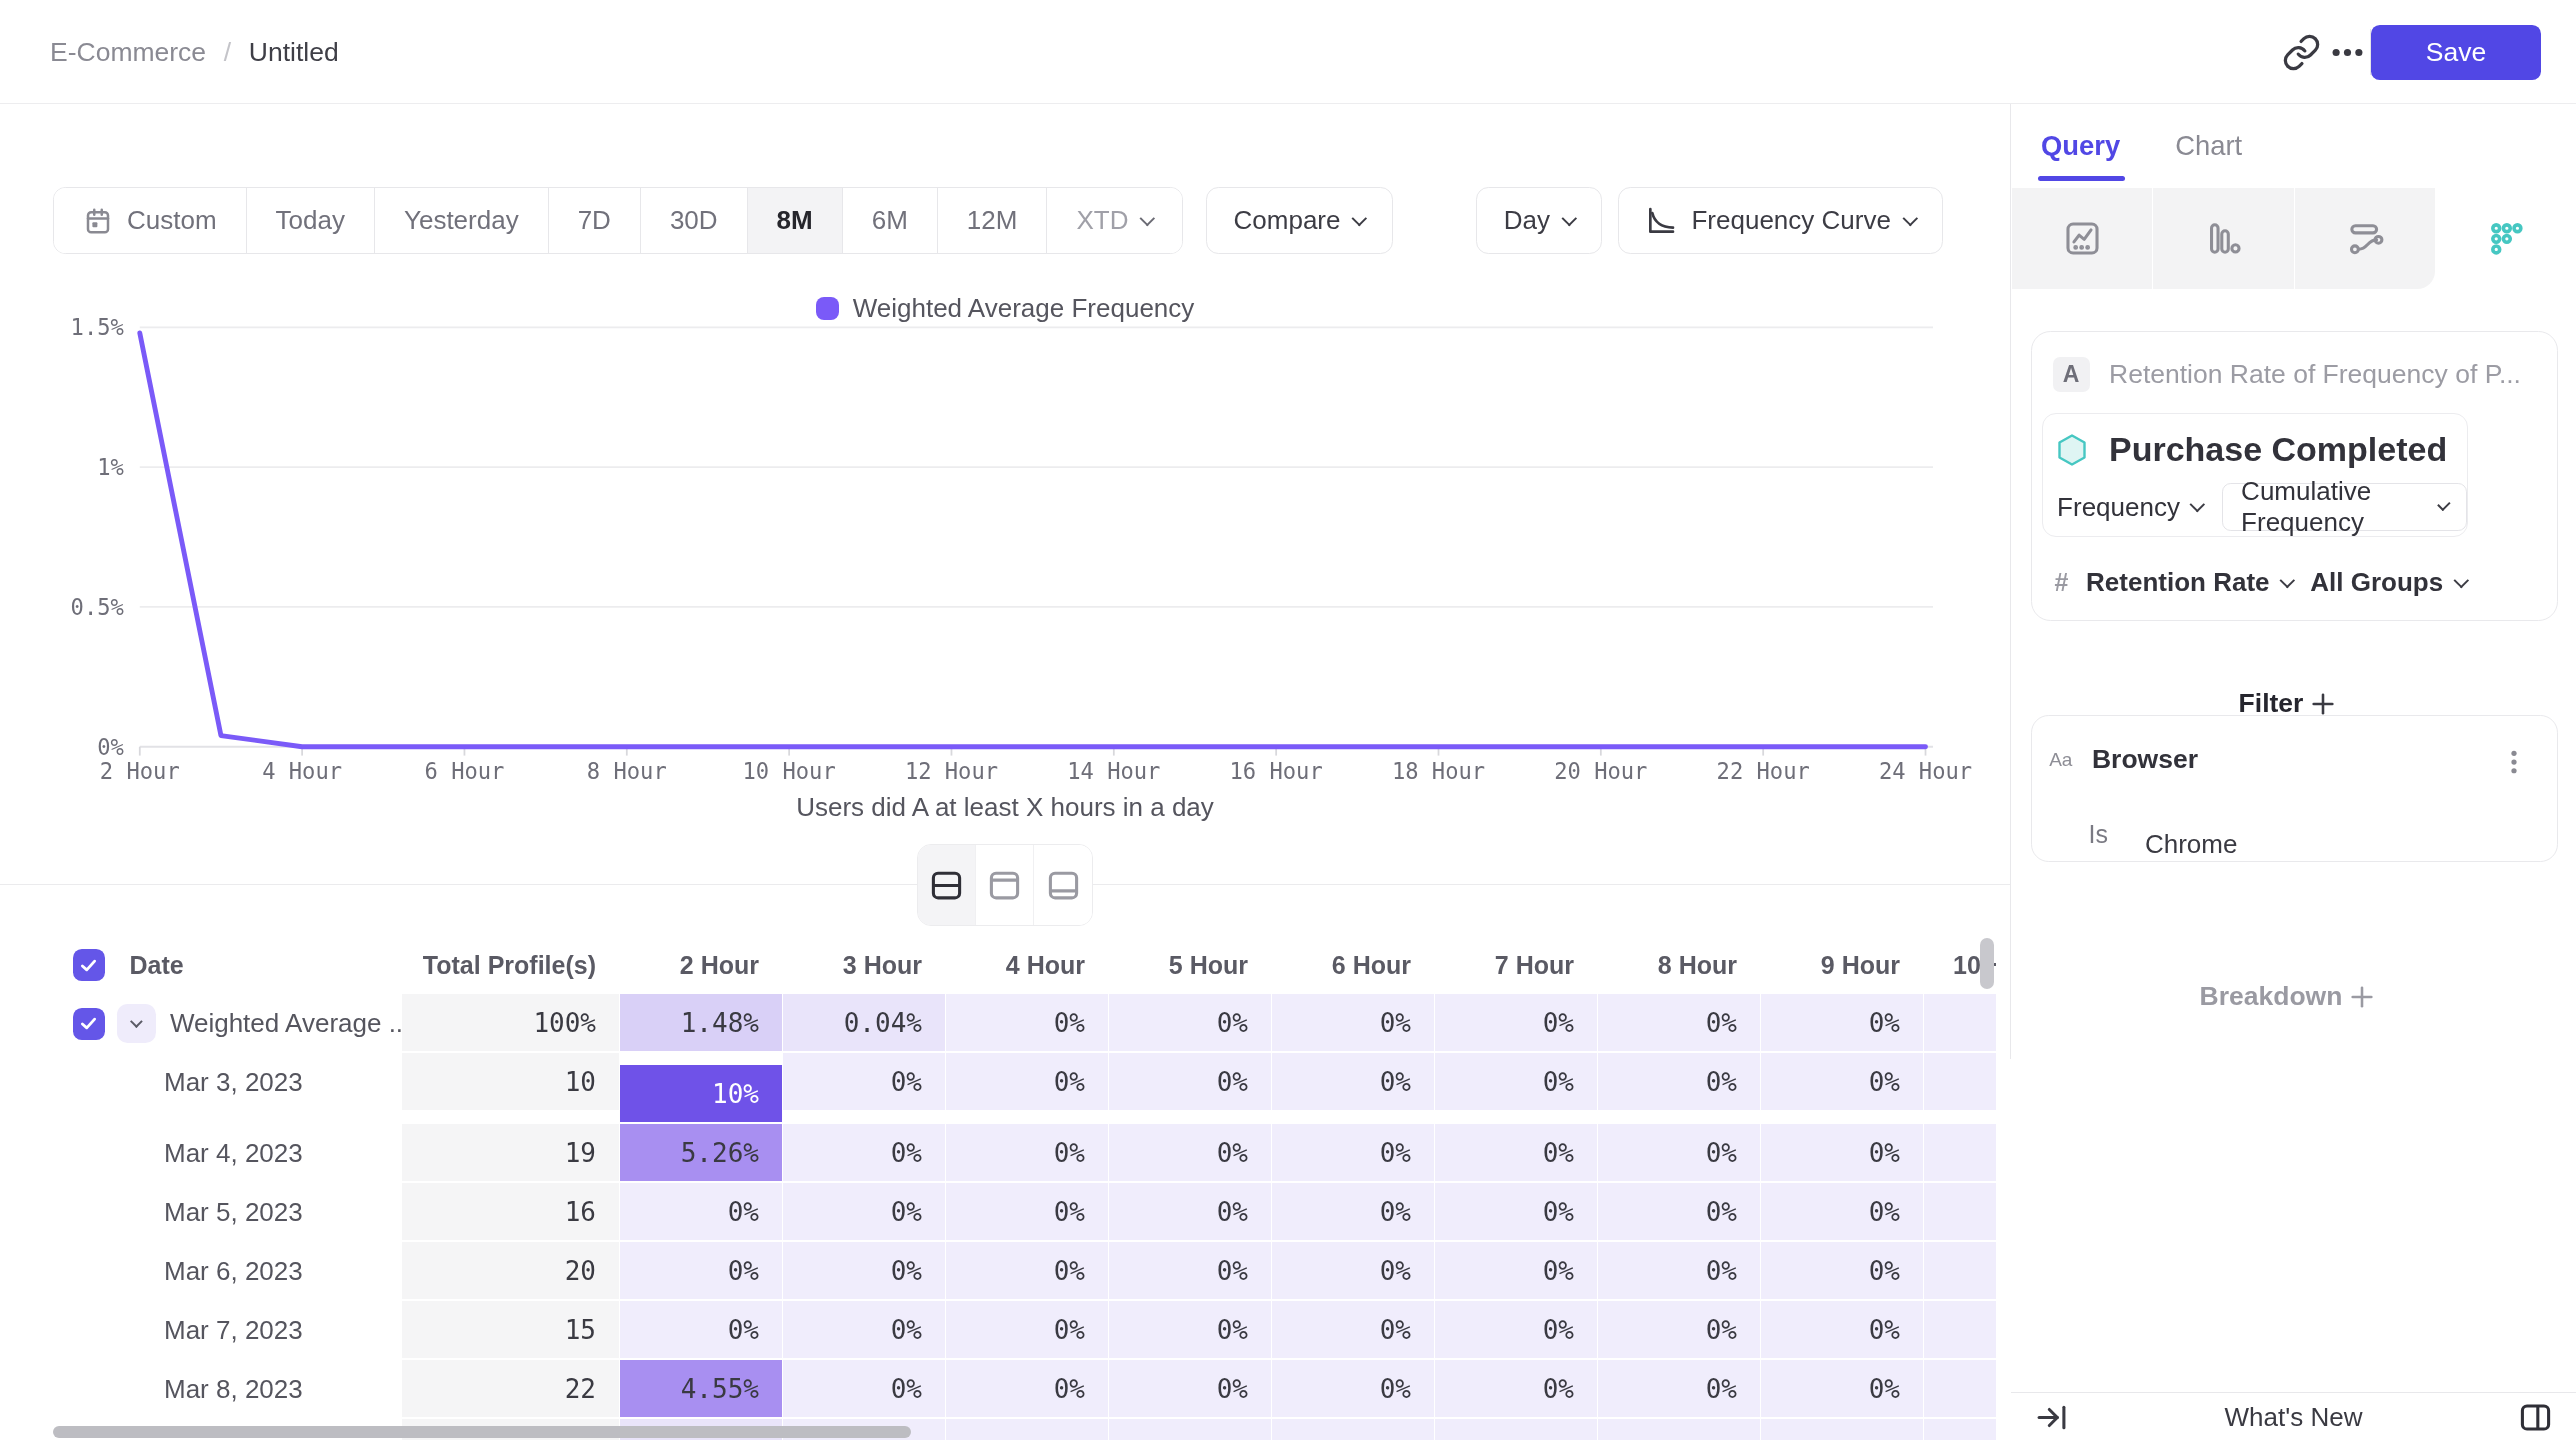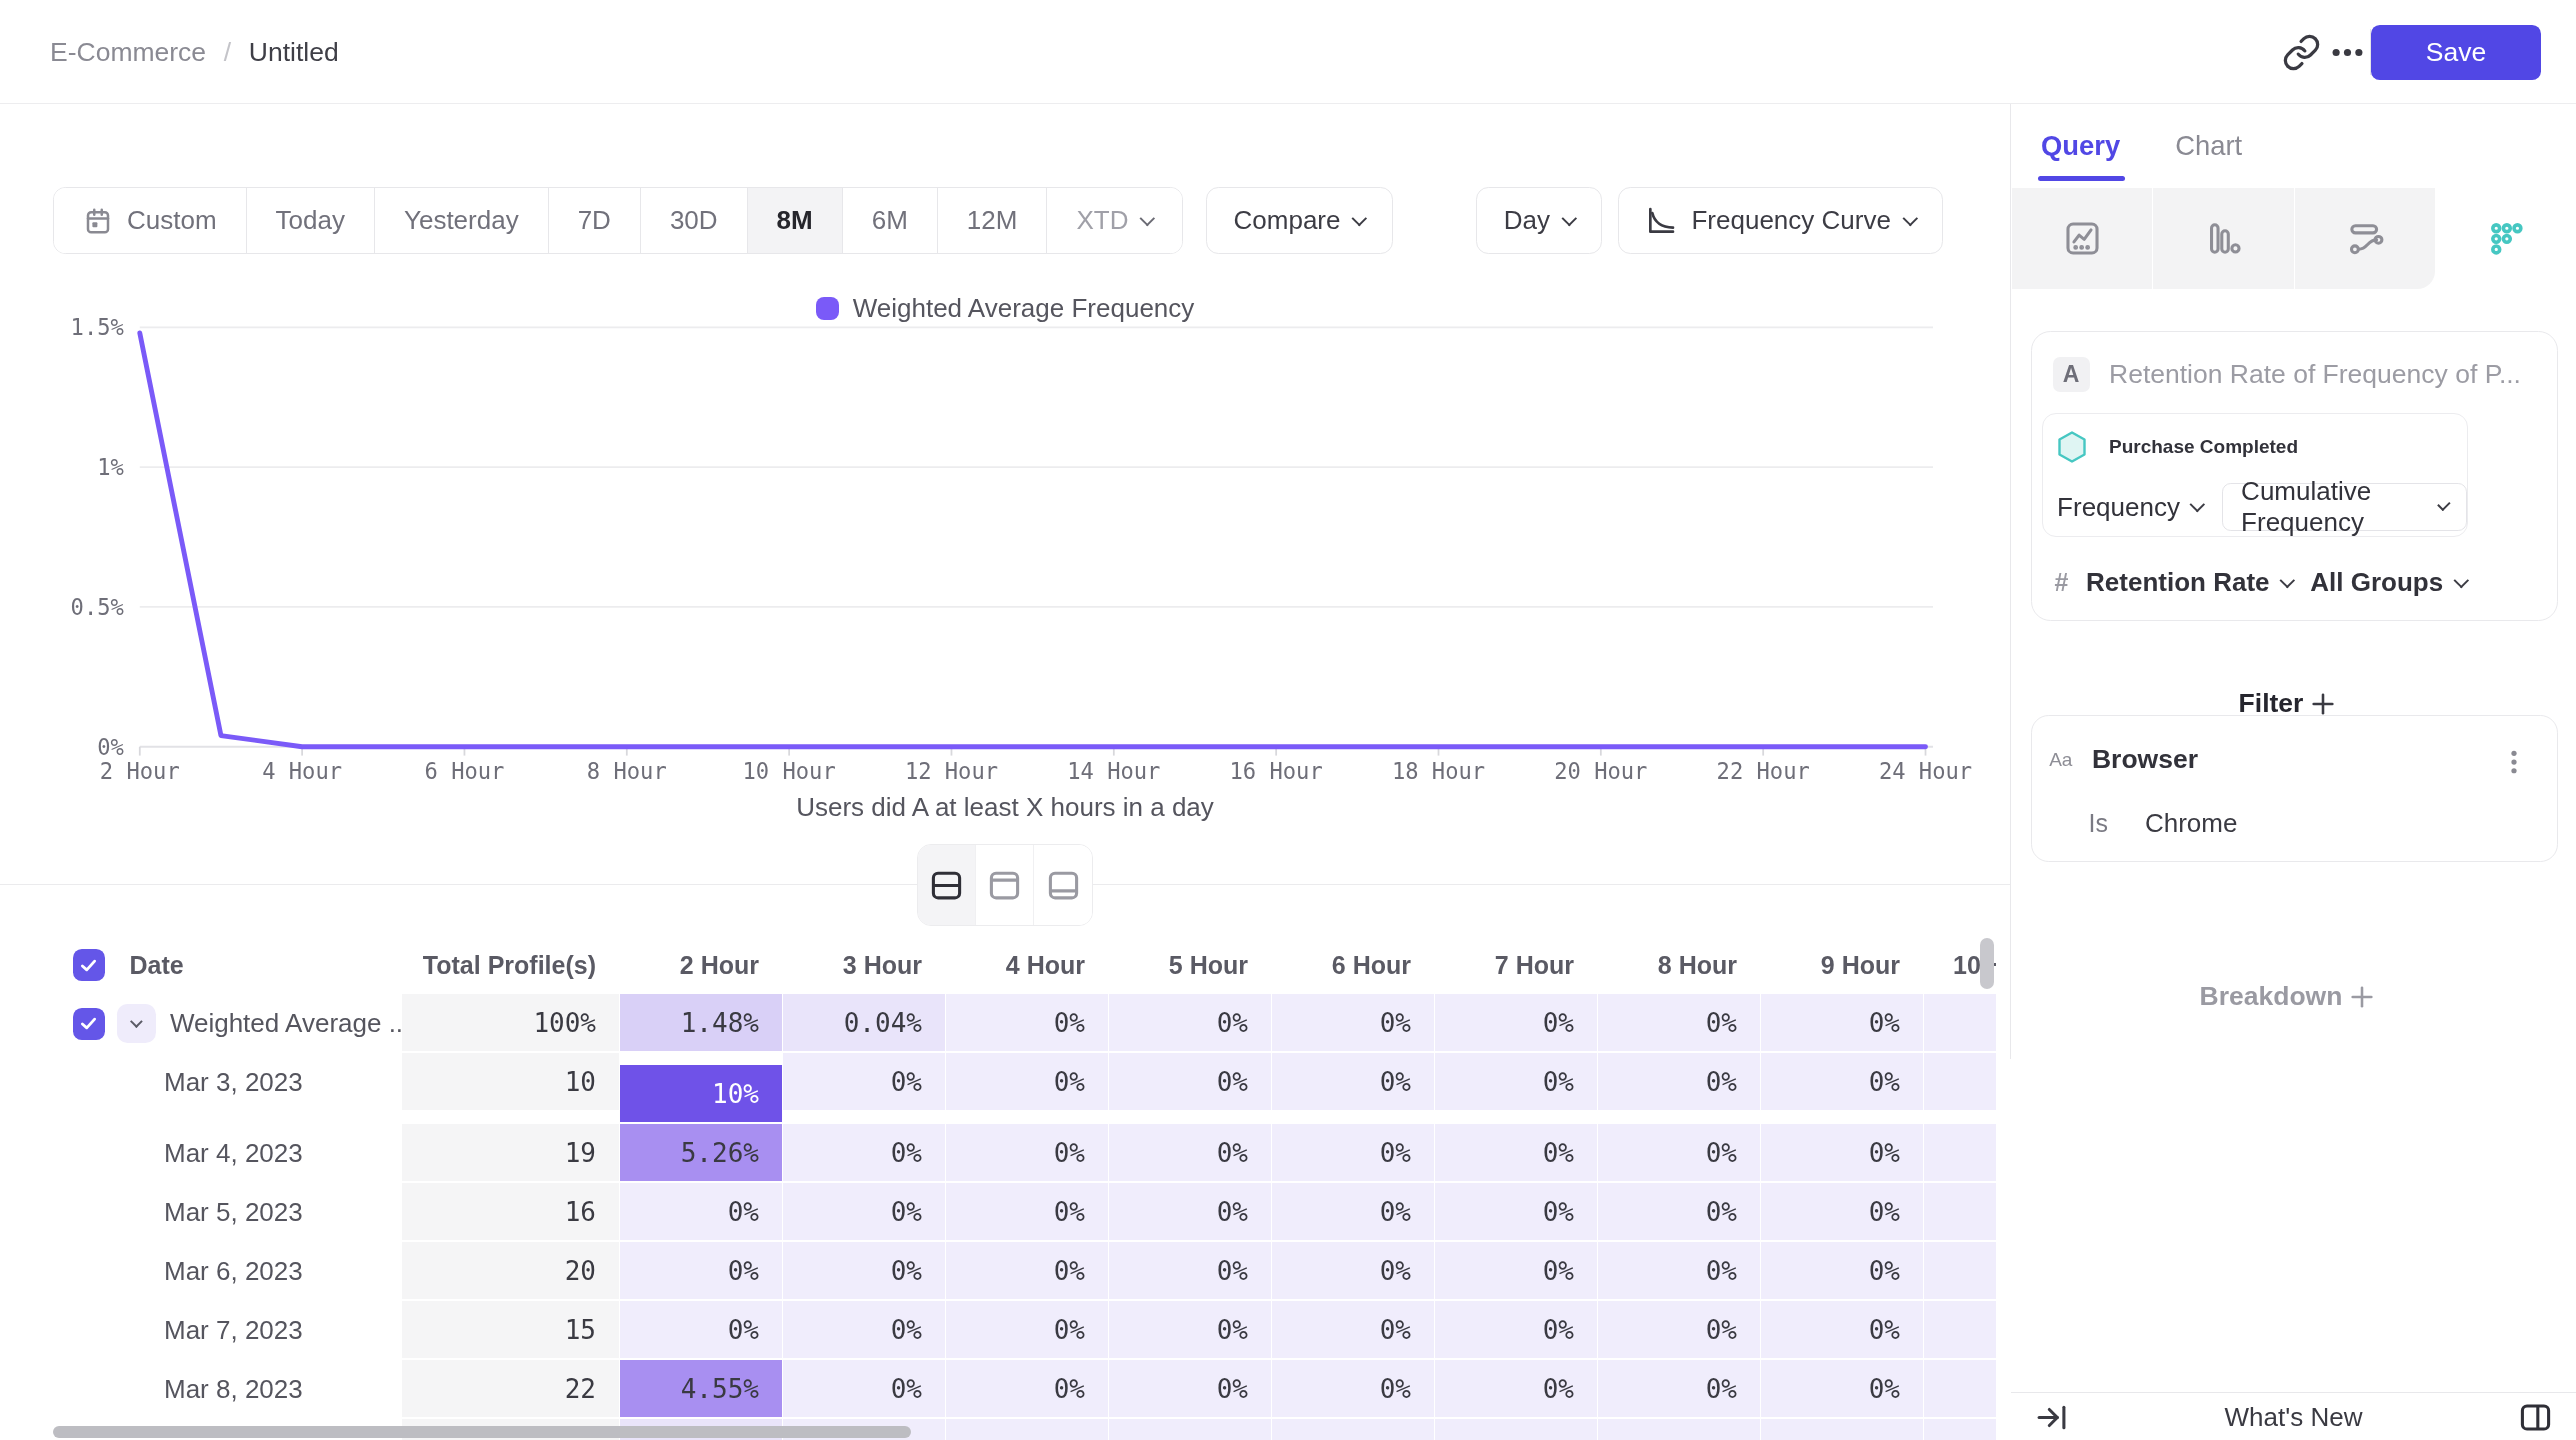--- a/index.html
+++ b/index.html
@@ -93,21 +93,21 @@
   .rt-tab.corner { border-bottom-right-radius:17.7px; }
   .rt-tab.active { background:#fff; }
 
   .q-card { position:absolute; left:19.5px; top:331px; width:527px; height:290px; border:1.8px solid #E9E9EC; border-radius:19.5px; background:#fff; }
   .q-head { position:absolute; left:21px; top:25px; display:flex; align-items:center; gap:19.5px; }
   .step-chip { width:37px; height:35px; border-radius:7px; background:#F1F1F3; color:#6E6E78; font-size:23px;
     font-weight:600; display:flex; align-items:center; justify-content:center; }
   .q-title { font-size:26.5px; color:#9C9CA4; }
   .event-card { position:absolute; left:10.6px; top:81px; width:426px; height:124px; border:1.8px solid #ECECEF; border-radius:14px; background:#fff; }
   .event-head { position:absolute; left:12.4px; top:16px; display:flex; align-items:center; gap:19.5px; cursor:pointer; }
-  .event-name { font-size:19px; font-weight:600; color:#32323A; }
+  .event-name { font-size:34px; font-weight:600; color:#32323A; }
   .freq-row { position:absolute; left:14px; top:69px; display:flex; align-items:center; gap:19.5px; }
   .inline-dd { display:flex; align-items:center; gap:12.4px; font-size:26px; font-weight:500; color:#32323A; cursor:pointer; }
   .boxed-dd { display:flex; align-items:center; gap:12.4px; font-size:26px; font-weight:500; color:#32323A;
     border:1.8px solid #E4E4E8; border-radius:8.8px; height:48px; padding:0 17.7px; cursor:pointer; }
   .metric-row { position:absolute; left:23px; top:235px; display:flex; align-items:center; gap:17.7px; font-size:26px; }
   .hash { color:#9A9AA2; font-weight:600; font-size:25px; }
   .metric-dd { display:flex; align-items:center; gap:12.4px; font-weight:600; color:#32323A; cursor:pointer; }
 
   .section-row { position:absolute; left:32px; width:502px; display:flex; align-items:center; justify-content:center;margin-top:45px; }
   .section-title { font-size:26.5px; font-weight:700; color:#26262E; }
@@ -115,21 +115,21 @@
   .plus-btn { width:39px; height:39px; display:flex; align-items:center; justify-content:center; cursor:pointer; color:#3A3A42; margin-right:7px; }
   .plus-btn.gray { color:#9A9AA2; }
 
   .filter-card { position:absolute; left:19.5px; top:715px; width:527px; height:147px; border:1.8px solid #E9E9EC; border-radius:17.7px; background:#fff; }
   .filter-head { position:absolute; left:17.7px; top:28px; display:flex; align-items:center; gap:19.5px; }
   .prop-type { font-size:19px; color:#8E8E96; }
   .prop-name { font-size:26.5px; font-weight:600; color:#32323A; }
   .kebab { position:absolute; right:23px; top:26.5px; width:39px; height:39px; display:flex; align-items:center; justify-content:center; cursor:pointer; }
   .filter-cond { position:absolute; left:57px; top:92px; display:flex; align-items:center; gap:37px; }
   .cond-op { font-size:25px; color:#7A7A83; cursor:pointer; }
-  .cond-val { font-size:26px; color:#3A3A42; font-weight:500; cursor:pointer; }
+  .cond-val { font-size:26px; color:#3A3A42; font-weight:500; cursor:pointer;margin-top:21px; }
 
   .sb-footer { position:absolute; left:0; top:1392px; width:100%; height:49px; border-top:0.9px solid #E8E8EB;
     display:flex; align-items:center; justify-content:space-between; padding:0 17.7px; background:#fff; }
   .whats-new { font-size:26px; font-weight:500; color:#3A3A42; cursor:pointer; position:absolute; left:50%; transform:translateX(-50%); }
 
   svg { display:block; }
   text { font-family:"DejaVu Sans Mono", monospace; }
 </style>
 </head>
 <body>

